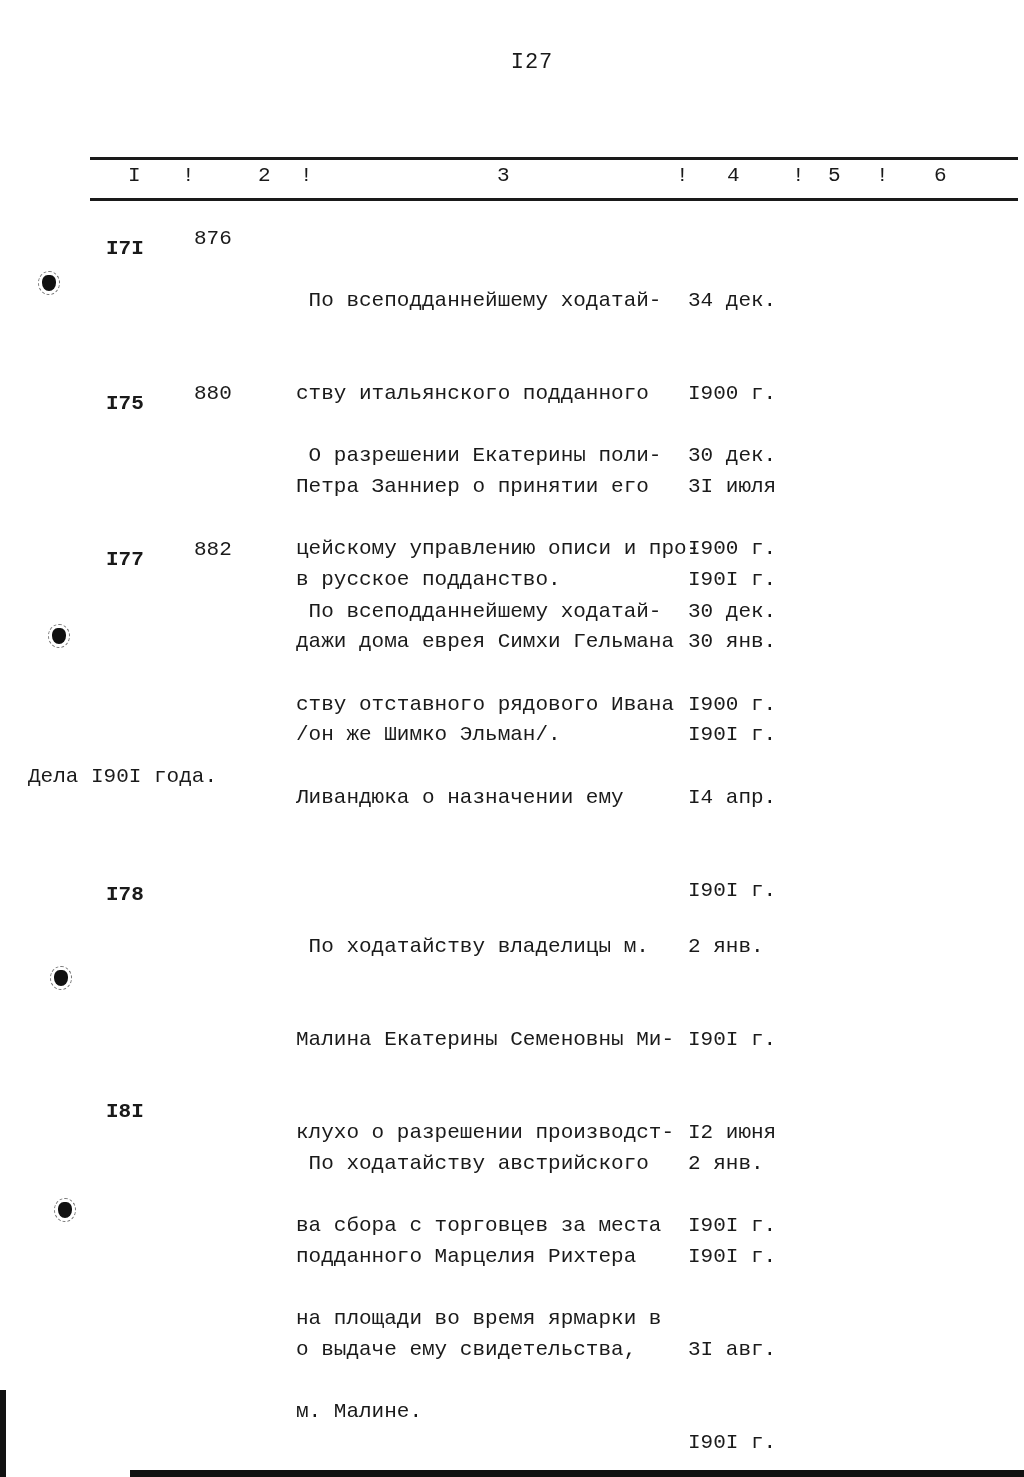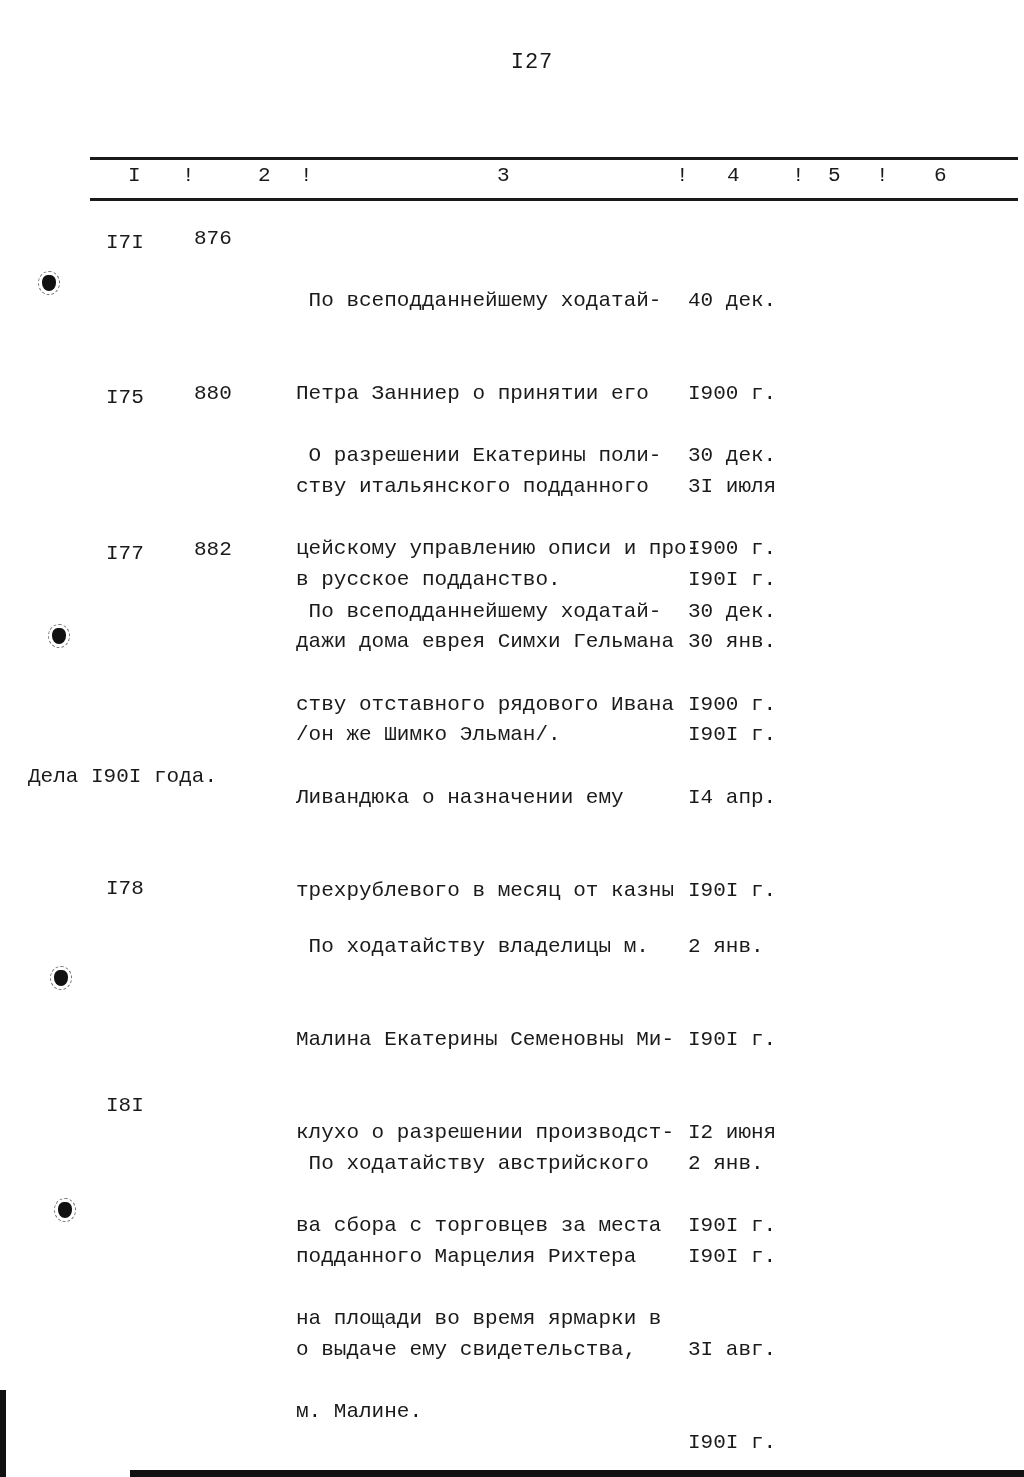--- a/index.html
+++ b/index.html
@@ -26,21 +26,21 @@
       position: absolute; left: 90px; right: 6px; height: 3px; background: #1a1a1a;
     }
     .rule.top { top: 157px; }
     .rule.bottom { top: 198px; }
     .header-row {
       position: absolute; top: 164px; left: 0; width: 1024px; height: 30px;
       font-size: 21px;
     }
     .hcell { position: absolute; top: 0; }
     .row { position: absolute; left: 0; width: 1024px; font-size: 21px; line-height: 31px; }
-    .col-1 { position: absolute; left: 106px; top: 4px; }
+    .col-1 { position: absolute; left: 106px; top: 10px; font-weight: bold; }
     .col-2 { position: absolute; left: 194px; top: 0; }
     .col-3 { position: absolute; left: 296px; top: 0; white-space: pre; }
     .col-4 { position: absolute; left: 688px; top: 0; white-space: pre; }
     .line { display: block; height: 31px; }
     .section-title {
       position: absolute; left: 0; width: 1010px; top: 765px; text-align: left;
       font-size: 21px;
       margin-left: 28px;
     }
     .punch {
@@ -79,26 +79,26 @@
   <span class="hcell" style="left:876px">!</span>
   <span class="hcell" style="left:934px">6</span>
 </div>
 <div class="rule bottom"></div>
 
 <div class="row" style="top:223px">
   <span class="col-1">I7I</span>
   <span class="col-2">876</span>
   <div class="col-3">
     <span class="line"> По всеподданнейшему ходатай-</span>
+    <span class="line">ству итальянского подданного</span>
     <span class="line">Петра Занниер о принятии его</span>
-    <span class="line">ству итальянского подданного</span>
     <span class="line">в русское подданство.</span>
   </div>
   <div class="col-4">
-    <span class="line">40 дек.</span>
+    <span class="line">34 дек.</span>
     <span class="line">I900 г.</span>
     <span class="line">3I июля</span>
     <span class="line">I90I г.</span>
   </div>
 </div>
 
 <div class="row" style="top:378px">
   <span class="col-1">I75</span>
   <span class="col-2">880</span>
   <div class="col-3">
@@ -115,21 +115,20 @@
   </div>
 </div>
 
 <div class="row" style="top:534px">
   <span class="col-1">I77</span>
   <span class="col-2">882</span>
   <div class="col-3">
     <span class="line"> По всеподданнейшему ходатай-</span>
     <span class="line">ству отставного рядового Ивана</span>
     <span class="line">Ливандюка о назначении ему</span>
-    <span class="line">трехрублевого в месяц от казны</span>
   </div>
   <div class="col-4">
     <span class="line">30 дек.</span>
     <span class="line">I900 г.</span>
     <span class="line">I4 апр.</span>
     <span class="line">I90I г.</span>
   </div>
 </div>
 
 <div class="section-title">Дела I90I года.</div>

